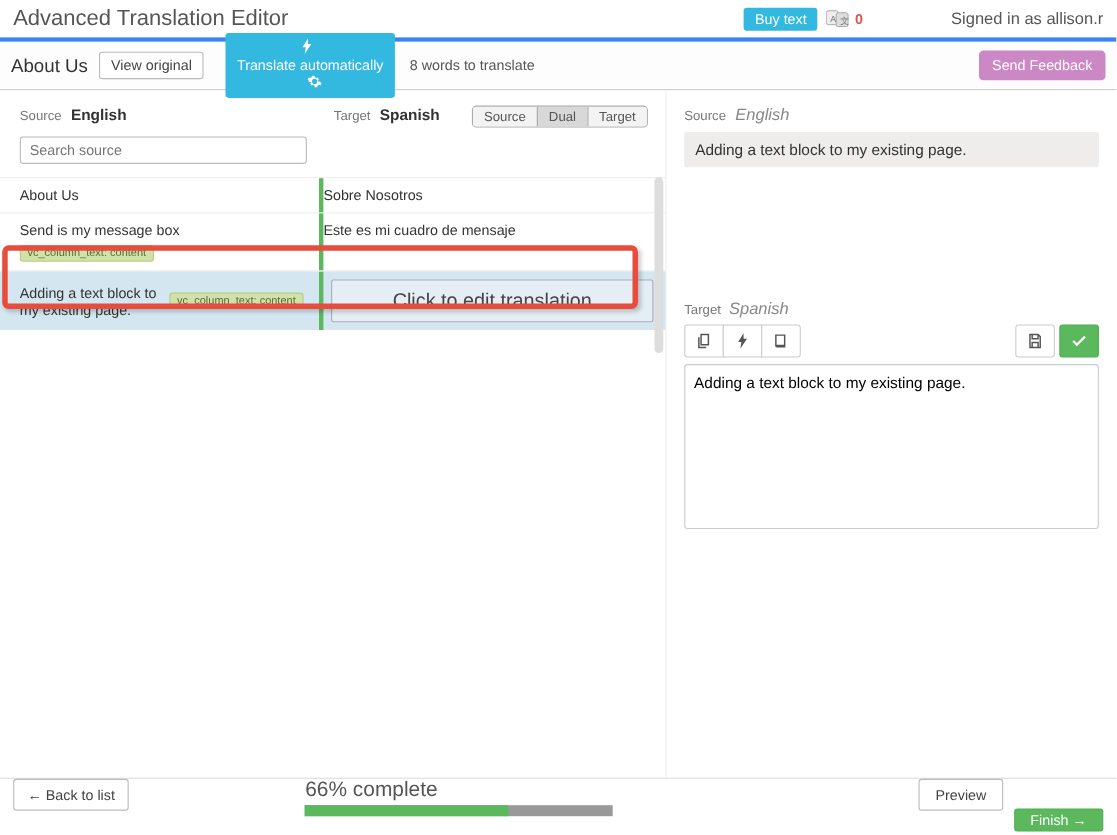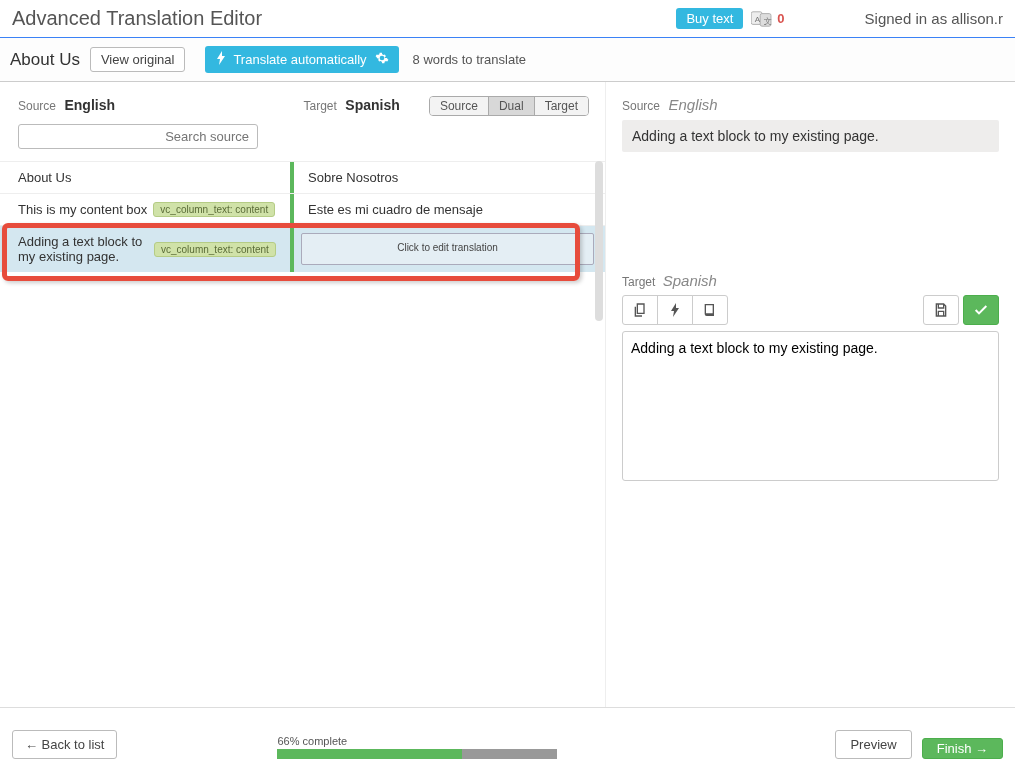--- a/index.html
+++ b/index.html
@@ -1,30 +1,30 @@
 <!DOCTYPE html>
 <html><head>
   <meta charset="utf-8">
   <style>
     * { box-sizing: border-box; margin: 0; padding: 0; font-family: -apple-system, BlinkMacSystemFont, "Segoe UI", Helvetica, Arial, sans-serif; }
     body { background: #fff; color: #333; width: 1015px; height: 759px; overflow: hidden; display:flex; flex-direction:column;}
     
-    .header1 { height: 38px; border-bottom: 1px solid #3b82f6; display:flex; align-items:center; padding: 0 12px; }
+    .header1 { height: 38px; border-bottom: 4px solid #3b82f6; display:flex; align-items:center; padding: 0 12px; }
     .header1 .title { font-size: 20px; color: #555; font-weight: 400; }
     .header1 .spacer { flex:1; }
     .header1 .buywords { background:#33b8e0; color:#fff; padding:3px 10px; font-size:13px; border-radius:3px; margin-right:8px; cursor:pointer;}
     .header1 .translate-icon { width:22px;height:18px; display:inline-block; margin-right:4px;}
     .header1 .count { color:#d9534f; font-weight:bold; font-size:13px; margin-right: 80px;}
     .header1 .signed { color:#555; font-size:15px;}
     .header1 .signed b{font-weight:normal;}
     
     .header2 { height: 44px; border-bottom: 1px solid #ccc; display:flex; align-items:center; padding:0 10px; background:#fdfdfd;}
     .header2 .pagename { font-size: 17px; color:#333; margin-right:10px;}
     .header2 .vieworig { background:#fff; border:1px solid #bbb; padding:4px 10px; border-radius:3px; font-size:13px; color:#444; cursor:pointer; margin-right:20px;}
-    .header2 .translateauto { background:#33b8e0; color:#fff; padding:5px 10px; font-size:13px; border-radius:3px; display:flex; align-items:center; margin-right:14px; cursor:pointer;}
+    .header2 .translateauto { background:#33b8e0; color:#fff; padding:5px 10px; font-size:13px; border-radius:3px; display:flex; align-items:center; margin-right:14px; cursor:pointer;flex-direction:column;}
     .header2 .translateauto .bolt { margin-right:6px;}
     .header2 .translateauto .gear { margin-left:8px;}
     .header2 .wordscount { font-size:13px; color:#555;}
     .header2 .spacer{flex:1;}
     .header2 .feedback { background:#d088c9; background:#ce87c6; color:#fff; padding:6px 12px; font-size:13px; border-radius:4px; cursor:pointer;}
     .header2 .feedback{ background:#cc88c5;}
     
     .main { flex:1; display:flex; position:relative;}
     .left { width: 605px; display:flex; flex-direction:column; padding: 14px 0 0 0;}
     .right { flex:1; padding: 14px 16px 0 16px; border-left:1px solid #eee;}
@@ -32,28 +32,28 @@
     .labelrow { display:flex; padding:0 16px 8px 18px;}
     .labelrow .half{ flex:1;}
     .labelrow .src-label, .labelrow .tgt-label { font-size:12px; color:#777;}
     .labelrow .lang { font-size:14px; font-weight:bold; color:#333; margin-left:4px;}
     .labelrow .viewmode { display:inline-flex; border:1px solid #aaa; border-radius:4px; overflow:hidden; font-size:12px;}
     .labelrow .viewmode span{ padding:2px 10px; cursor:pointer; background:#f3f3f3; border-left:1px solid #aaa; color:#555;}
     .labelrow .viewmode span:first-child{border-left:none;}
     .labelrow .viewmode span.active{background:#d8d8d8;}
     
     .searchwrap { padding: 0 0 12px 18px;}
-    .searchwrap input { width:240px; padding:4px 8px; border:1px solid #bbb; border-radius:3px; font-size:13px;text-align:right;}
+    .searchwrap input { width:261px; padding:4px 8px; border:1px solid #bbb; border-radius:3px; font-size:13px;}
     
     .rows { position:relative; flex:1;}
     .row { display:flex; border-top:1px solid #eee;}
     .row .src { width:290px; padding:8px 14px 8px 18px; font-size:13px; color:#333; display:flex; align-items:flex-start; flex-wrap:wrap; gap:6px;}
-    .row .tgt { flex:1; padding:8px 14px; font-size:13px; color:#333; border-left:4px solid #5cb85c; }
+    .row .tgt { flex:1; padding:8px 0; font-size:13px; color:#333; border-left:4px solid #5cb85c; }
     .row.highlight { background:#d4e7f0;}
-    .row.highlight .tgtwrap { margin:3px; border:1px solid #aab; background:#e4eef4; padding:8px; text-align:center; font-size:10px; color:#444; flex:1; border-radius:2px;}
+    .row.highlight .tgtwrap { margin:3px; border:1px solid #aab; background:#e4eef4; padding:8px; text-align:center; font-size:18px; color:#444; flex:1; border-radius:2px;}
     .row.highlight .tgt{ padding:4px 8px 4px 4px; display:flex;}
     .tag { background:#d0e2a8; border:1px solid #b5cc85; color:#5a6b37; font-size:10px; padding:1px 6px; border-radius:3px; white-space:nowrap;}
     
     .redbox { position:absolute; border:5px solid #e74c3c; border-radius:6px; pointer-events:none; box-shadow: 2px 2px 4px rgba(0,0,0,0.2);}
     
     .scrollhint { position:absolute; right:0; top:0; bottom:0; width:10px; }
     .scrollhint .thumb{ position:absolute; top:0; left:0; width:8px; height:160px; background:#ddd; border-radius:4px;}
     
     
     .right .srclbl { font-size:12px; color:#777;}
@@ -63,24 +63,24 @@
     .right .tgtlang { font-size:15px; font-style:italic; color:#888; margin-left:4px;}
     .right .toolbar { display:flex; margin-top:6px; gap:0;}
     .right .toolbar .tb { width:36px; height:30px; border:1px solid #ccc; background:#fff; display:flex; align-items:center; justify-content:center; cursor:pointer; font-size:14px; color:#555; margin-left:-1px;}
     .right .toolbar .tb:first-child{margin-left:0; border-radius:3px 0 0 3px;}
     .right .toolbar .tb:nth-child(3){border-radius:0 3px 3px 0;}
     .right .toolbar .spacer{flex:1;}
     .right .toolbar .save { width:36px; height:30px; border:1px solid #ccc; background:#fff; display:flex; align-items:center; justify-content:center; cursor:pointer; color:#555; border-radius:3px;}
     .right .toolbar .confirm { width:36px; height:30px; border:1px solid #4cae4c; background:#5cb85c; display:flex; align-items:center; justify-content:center; cursor:pointer; color:#fff; margin-left:4px; border-radius:3px;}
     .right textarea { width:100%; height:150px; margin-top:6px; border:1px solid #ccc; border-radius:3px; padding:8px; font-size:14px; font-family:inherit; resize:none;}
     
-    .footer { height:52px; border-top:1px solid #ddd; display:flex; align-items:flex-end; padding:0 12px;}
+    .footer { height:52px; border-top:1px solid #ddd; display:flex; align-items:flex-start; padding:0 12px;}
     .footer .back { border:1px solid #bbb; background:#fff; padding:6px 12px; font-size:13px; color:#444; border-radius:3px; cursor:pointer;}
     .footer .progress { margin-left:160px;}
-    .footer .progress .label{ font-size:11px; color:#555; margin-bottom:2px;}
+    .footer .progress .label{ font-size:19px; color:#555; margin-bottom:2px;}
     .footer .progress .bar { width:280px; height:10px; background:#999; position:relative;}
     .footer .progress .bar .fill{ position:absolute; left:0; top:0; bottom:0; background:#5cb85c;}
     .footer .spacer{flex:1;}
     .footer .preview { border:1px solid #bbb; background:#fff; padding:6px 14px; font-size:13px; color:#444; border-radius:3px; cursor:pointer; margin-right:10px;}
     .footer .finish { border:1px solid #4cae4c; background:#5cb85c; color:#fff; padding:2px 14px; font-size:13px; border-radius:3px; cursor:pointer;margin-top:27px;}
   </style>
 </head>
 <body>
 
 <div class="header1">
@@ -112,20 +112,21 @@
     </span>
     <span>Translate automatically</span>
     <span class="gear">
       <svg width="14" height="14" viewBox="0 0 24 24">
           <path fill="#fff" d="M12 8a4 4 0 100 8 4 4 0 000-8zm9 4a7 7 0 01-.1 1.2l2.1 1.6-2 3.4-2.5-1a7 7 0 01-2 1.2l-.4 2.6h-4l-.4-2.6a7 7 0 01-2-1.2l-2.5 1-2-3.4 2.1-1.6A7 7 0 013 12a7 7 0 01.1-1.2L1 9.2l2-3.4 2.5 1a7 7 0 012-1.2L7.9 3h4l.4 2.6a7 7 0 012 1.2l2.5-1 2 3.4-2.1 1.6c.1.4.1.8.1 1.2z"></path>
         </svg>
     </span>
   </span>
   <span class="wordscount">8 words to translate</span>
   <span class="spacer"></span>
+  <span class="feedback">Send Feedback</span>
 </div>
 
 <div class="main">
   <div class="left">
     <div class="labelrow">
       <div class="half">
         <span class="src-label">Source</span>
         <span class="lang">English</span>
       </div>
       <div class="half" style="display:flex;">
@@ -147,21 +148,21 @@
 
     <div class="rows">
       <div class="row">
         <div class="src">
           <span>About Us</span>
         </div>
         <div class="tgt">Sobre Nosotros</div>
       </div>
       <div class="row">
         <div class="src">
-          <span>This is my content box</span>
+          <span>Send is my message box</span>
           <span class="tag">vc_column_text: content</span>
         </div>
         <div class="tgt">Este es mi cuadro de mensaje</div>
       </div>
       <div class="row highlight" style="position:relative;">
         <div class="src" style="align-items:center;">
           <span style="max-width:130px;">Adding a text block to my existing page.</span>
           <span class="tag">vc_column_text: content</span>
         </div>
         <div class="tgt">

